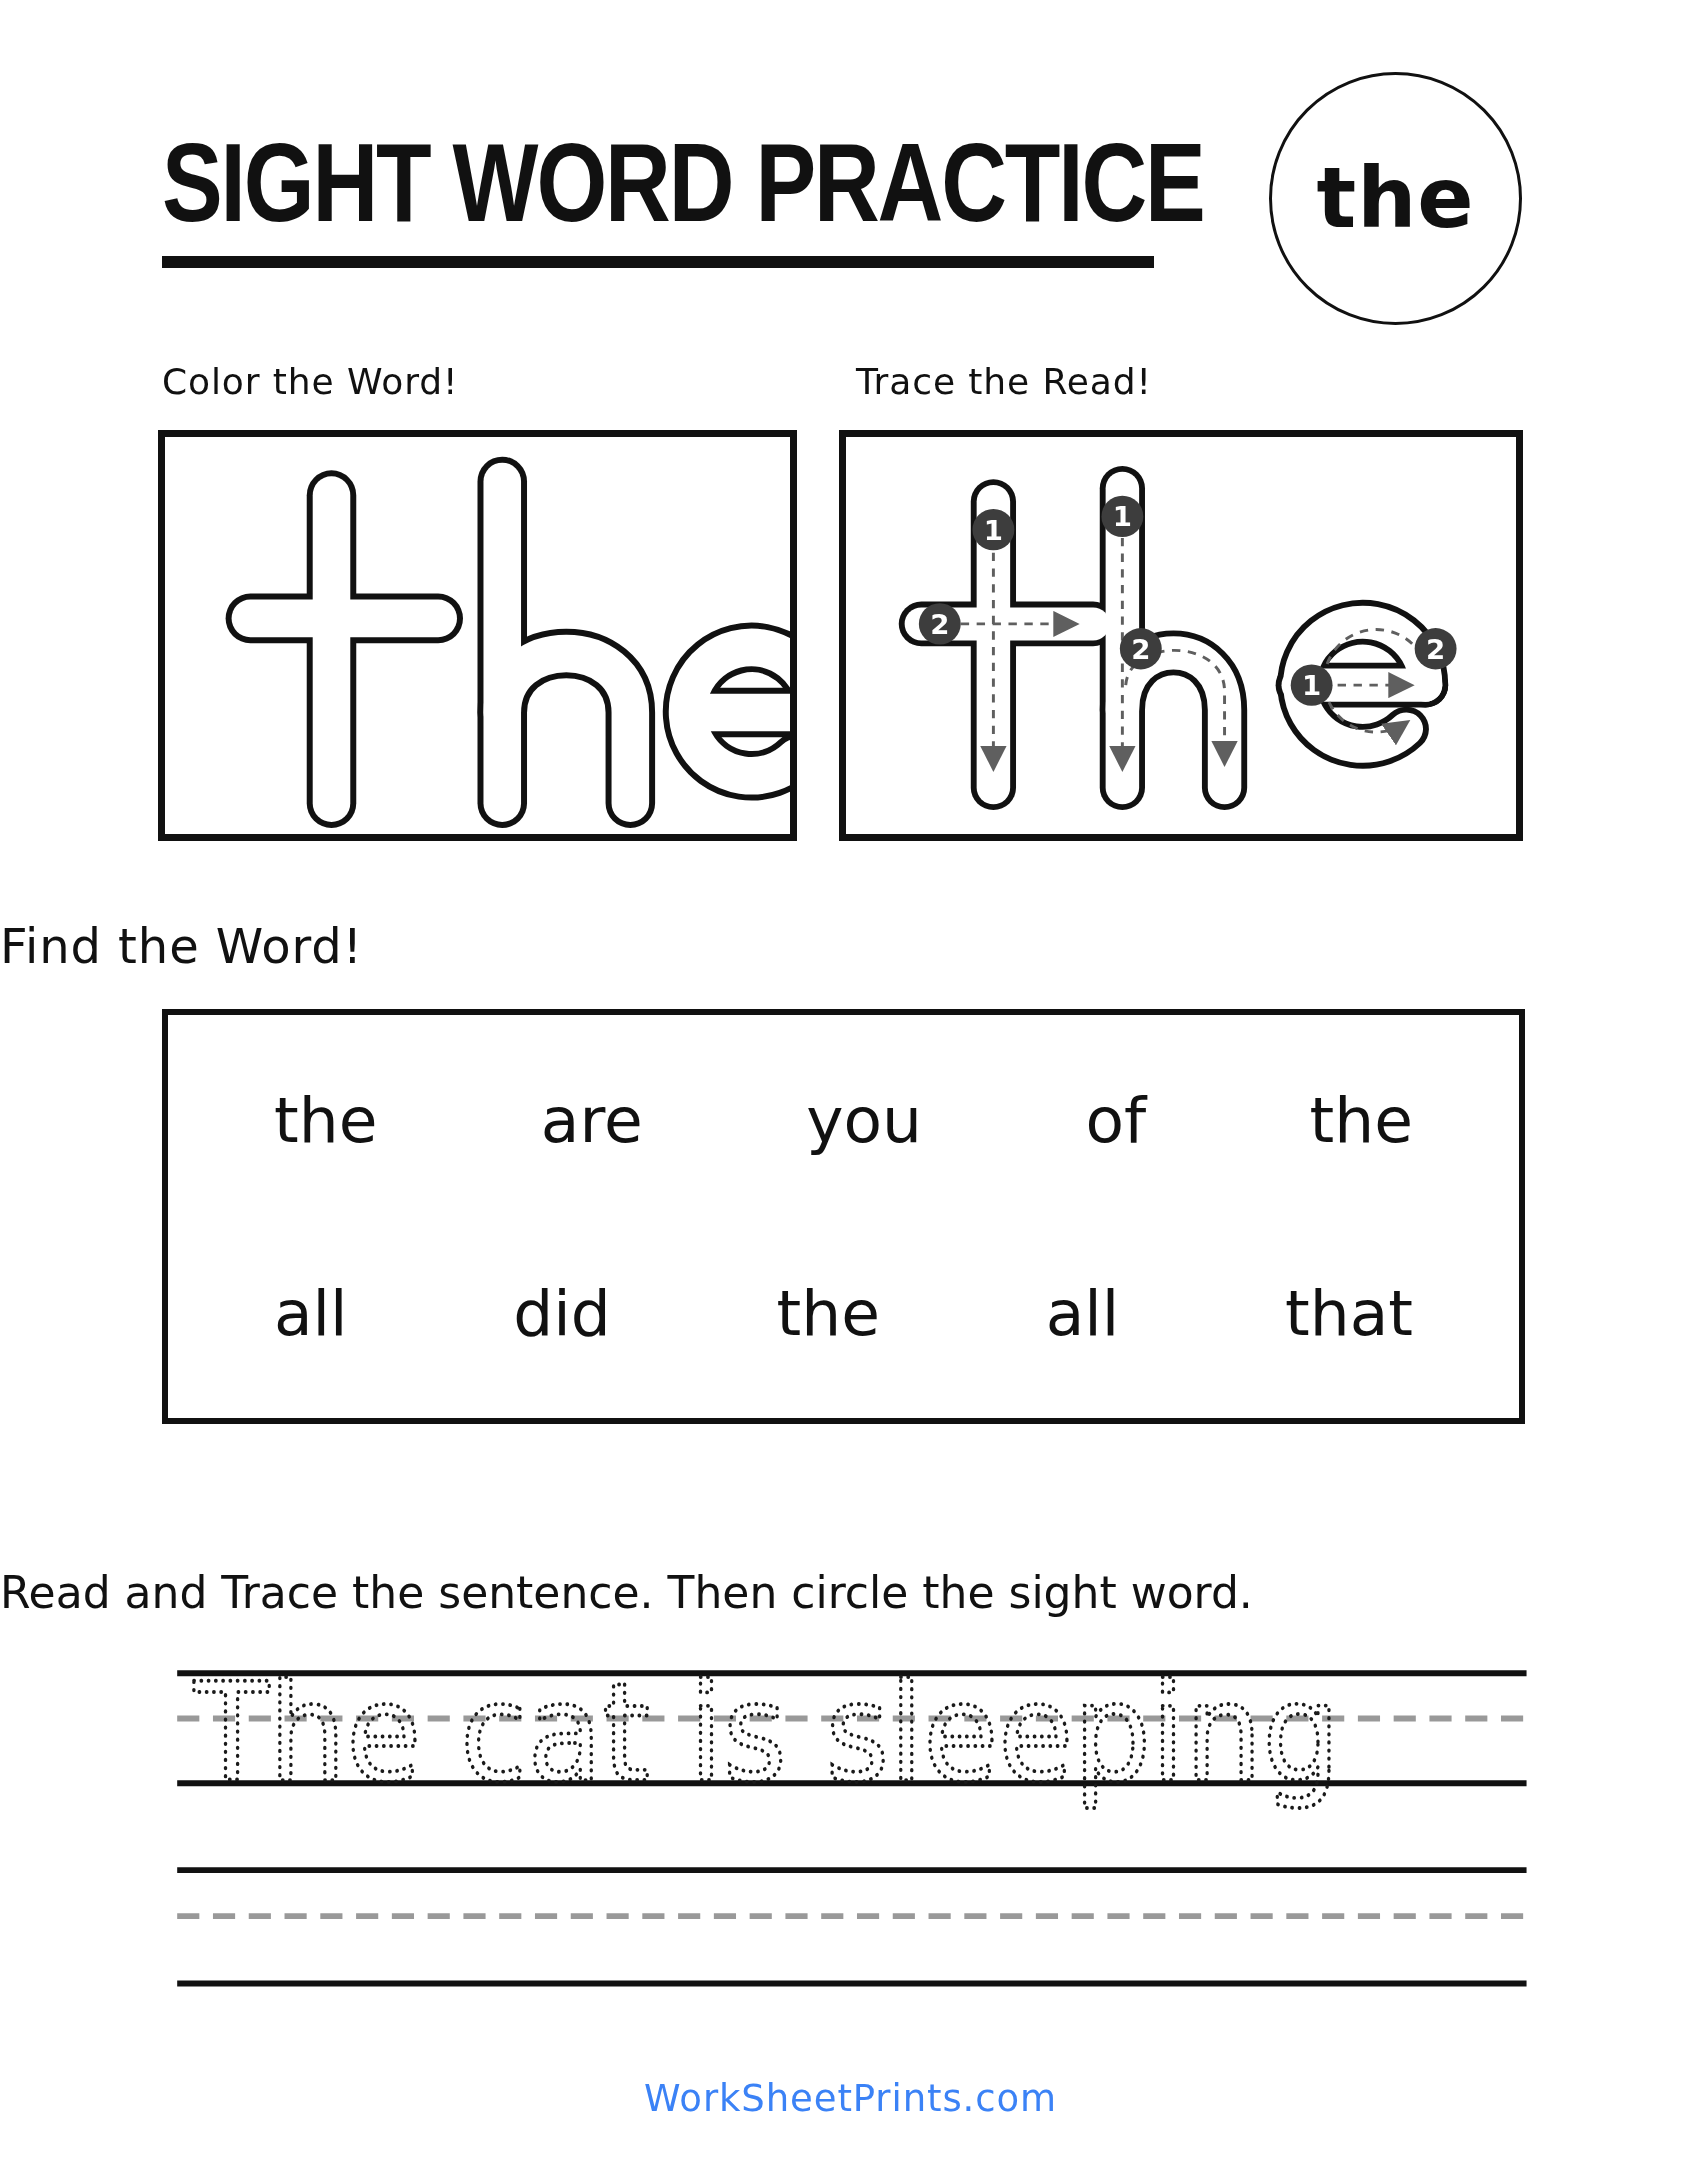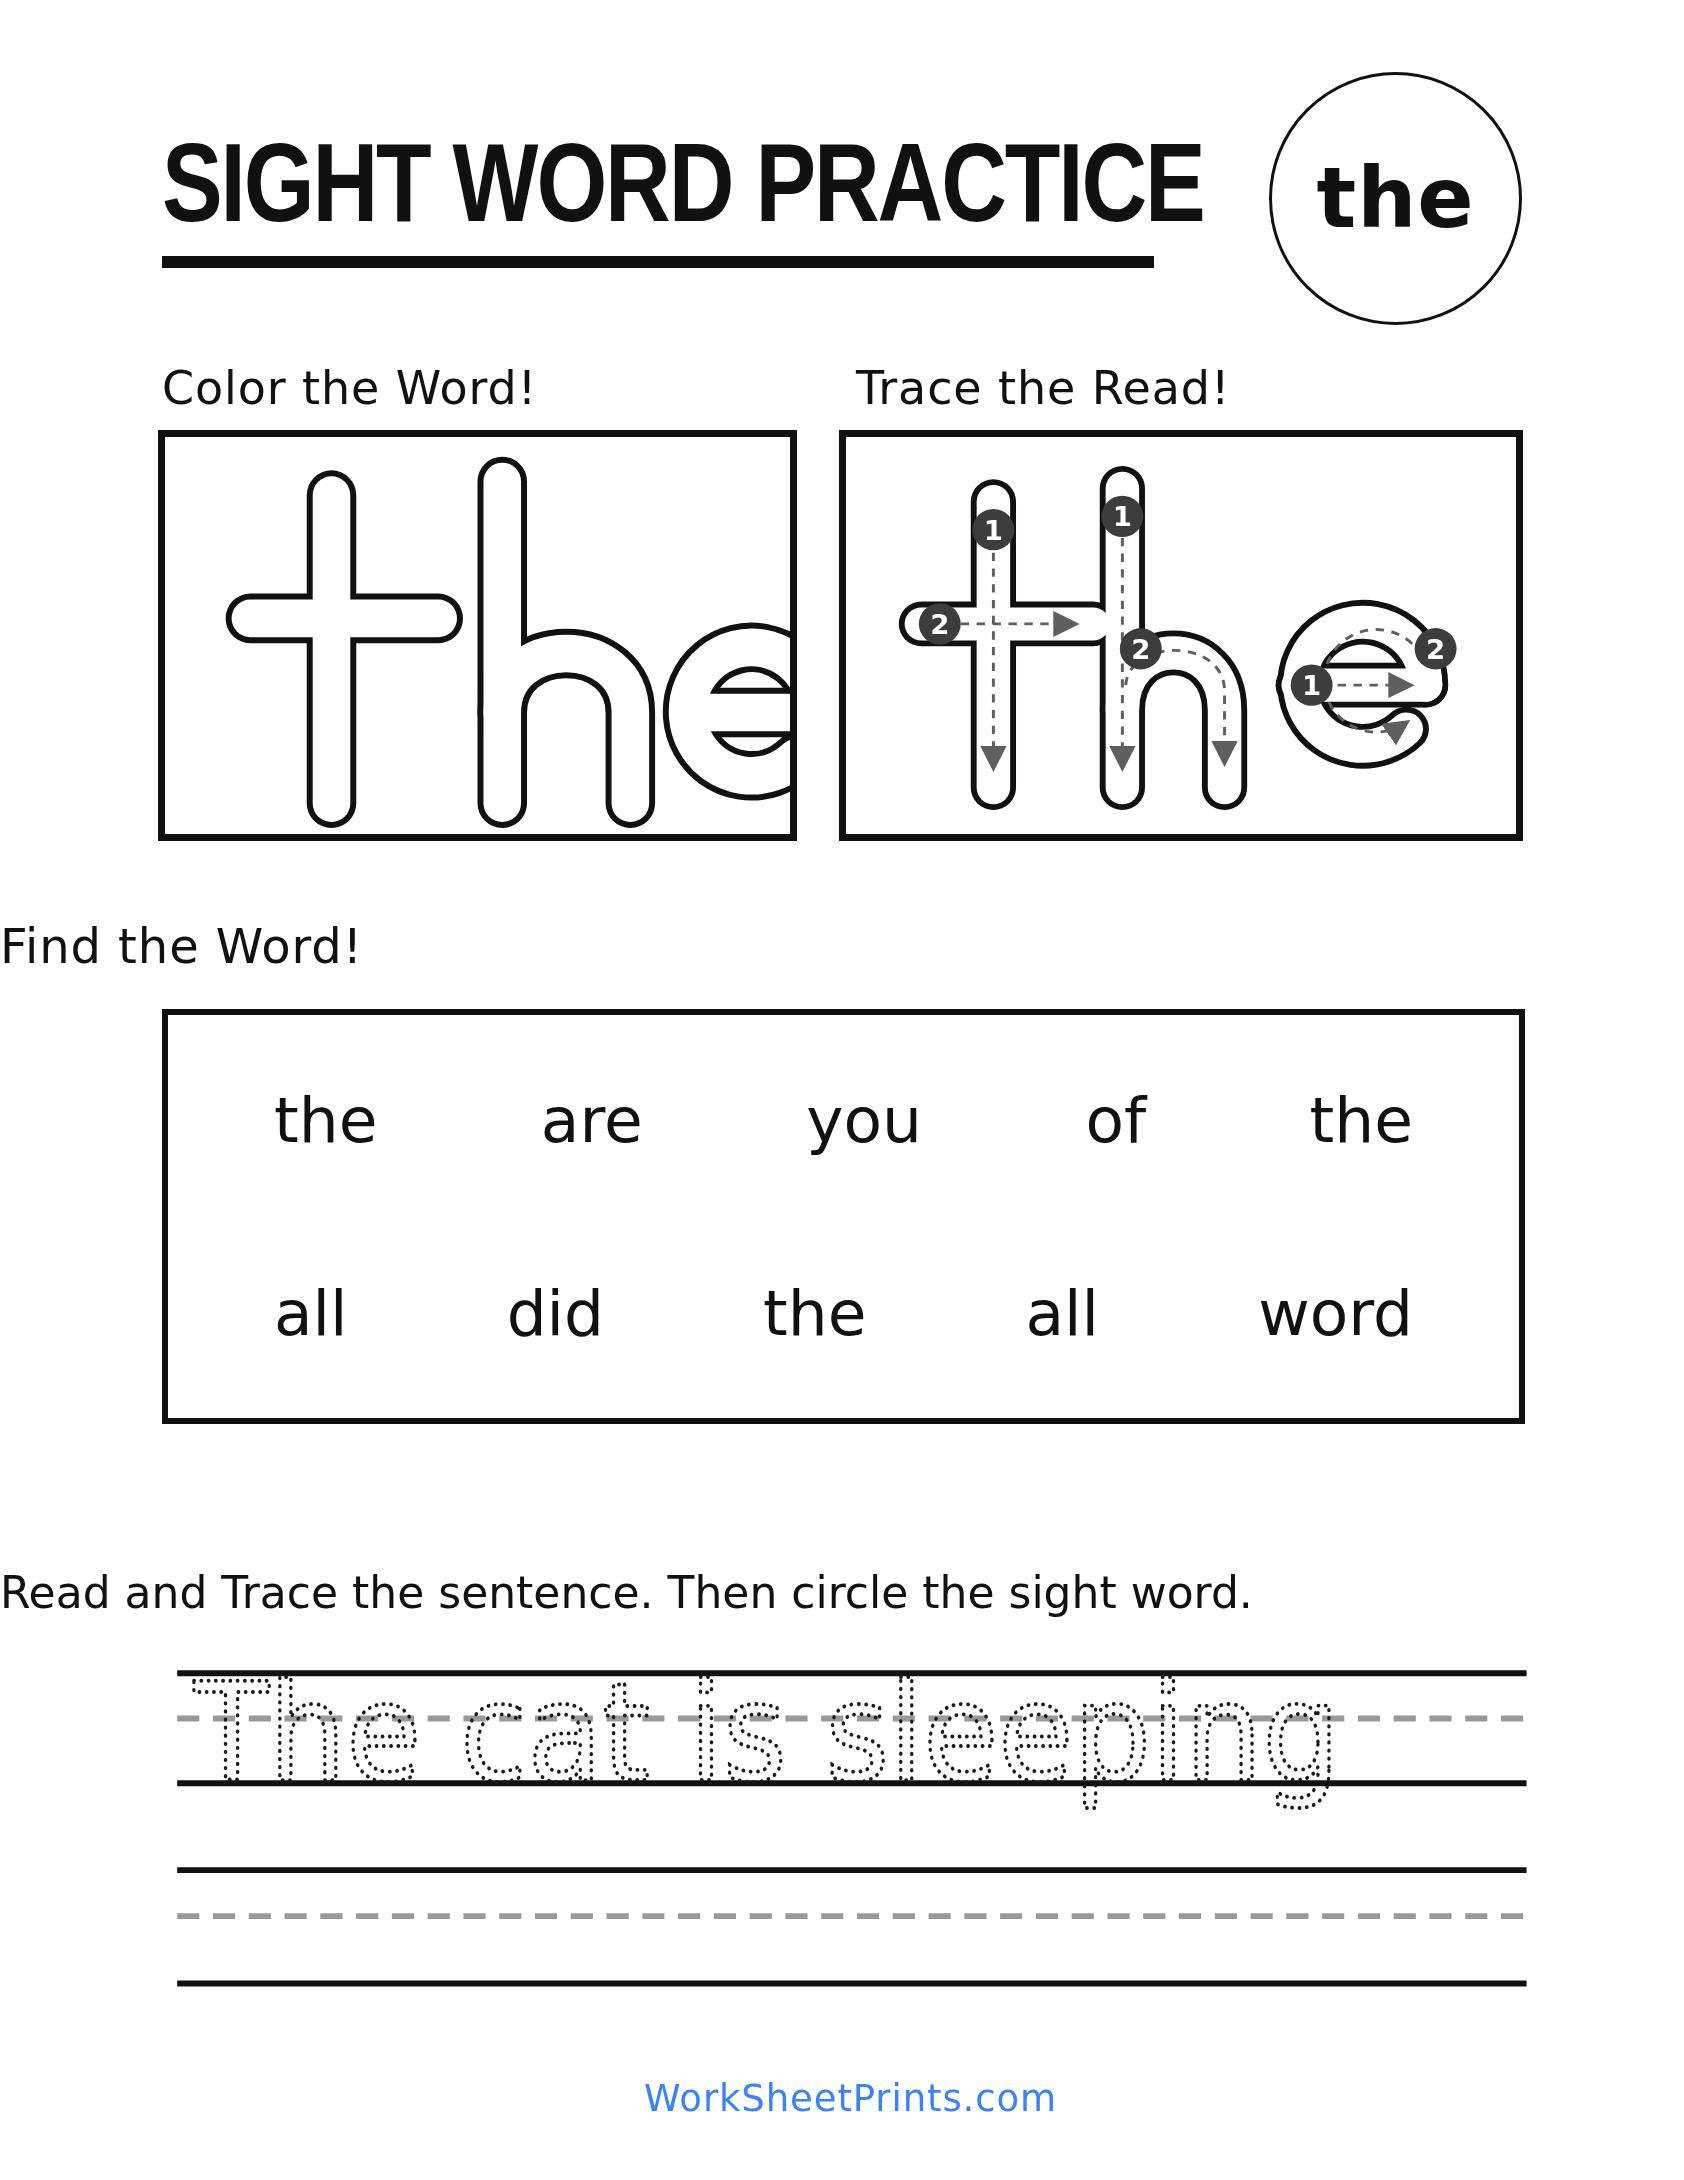--- a/index.html
+++ b/index.html
@@ -11,21 +11,21 @@
          font-size:111px;letter-spacing:-2.6px;white-space:nowrap;
          transform:scaleX(0.82);transform-origin:left top;line-height:1;}
   .title-underline{left:162px;top:256px;width:992px;height:12px;background:#111;}
 
   
   .badge{left:1269px;top:72px;width:247px;height:247px;border:3.4px solid #111;border-radius:50%;
          display:flex;align-items:center;justify-content:center;background:#fff;}
   .badge-word{font-size:83px;font-weight:bold;letter-spacing:0.9px;}
 
   
-  .sec-label{top:361px;font-size:46px;letter-spacing:0.9px;white-space:nowrap;}
+  .sec-label{top:361px;font-size:36px;letter-spacing:0.9px;white-space:nowrap;}
   .lbl-color{left:162px;}
   .lbl-trace{left:856px;}
 
   
   .wordbox{top:430px;height:411px;border:7.7px solid #111;background:#fff;box-sizing:border-box;}
   .box-color{left:158px;width:639px;}
   .box-trace{left:839px;width:684px;}
   .wordbox svg{display:block;width:100%;height:100%;}
 
   
@@ -124,21 +124,21 @@
     <span class="find-word">are</span>
     <span class="find-word">you</span>
     <span class="find-word">of</span>
     <span class="find-word">the</span>
   </div>
   <div class="find-row">
     <span class="find-word">all</span>
     <span class="find-word">did</span>
     <span class="find-word">the</span>
     <span class="find-word">all</span>
-    <span class="find-word">word</span>
+    <span class="find-word">that</span>
   </div>
 </div>
 
 <div class="abs instruction">Read and Trace the sentence. Then circle the sight word.</div>
 
 <svg class="abs writing" viewBox="0 0 1978 480">
 
   <line x1="208" y1="25" x2="1792" y2="25" stroke="#111" stroke-width="7"></line>
   <line x1="208" y1="78" x2="1792" y2="78" stroke="#999" stroke-width="7" stroke-dasharray="26 16"></line>
   <line x1="208" y1="154" x2="1792" y2="154" stroke="#111" stroke-width="7"></line>

